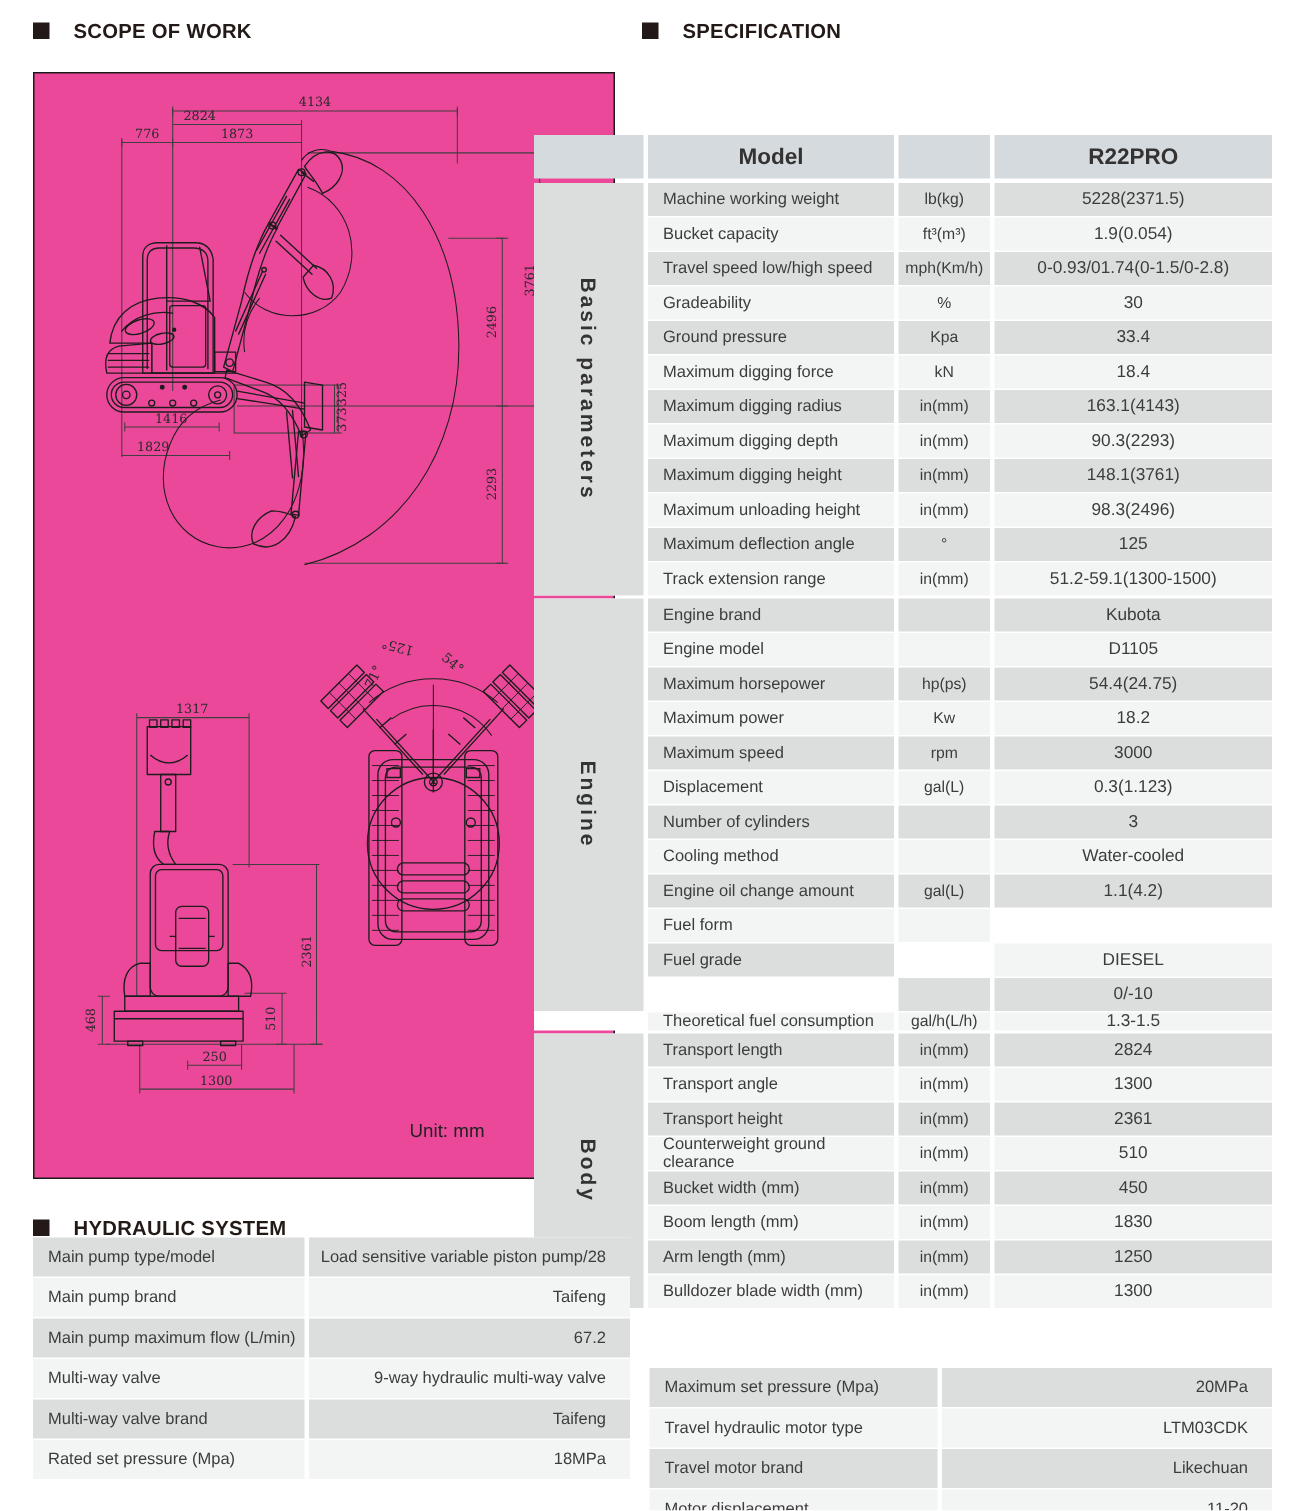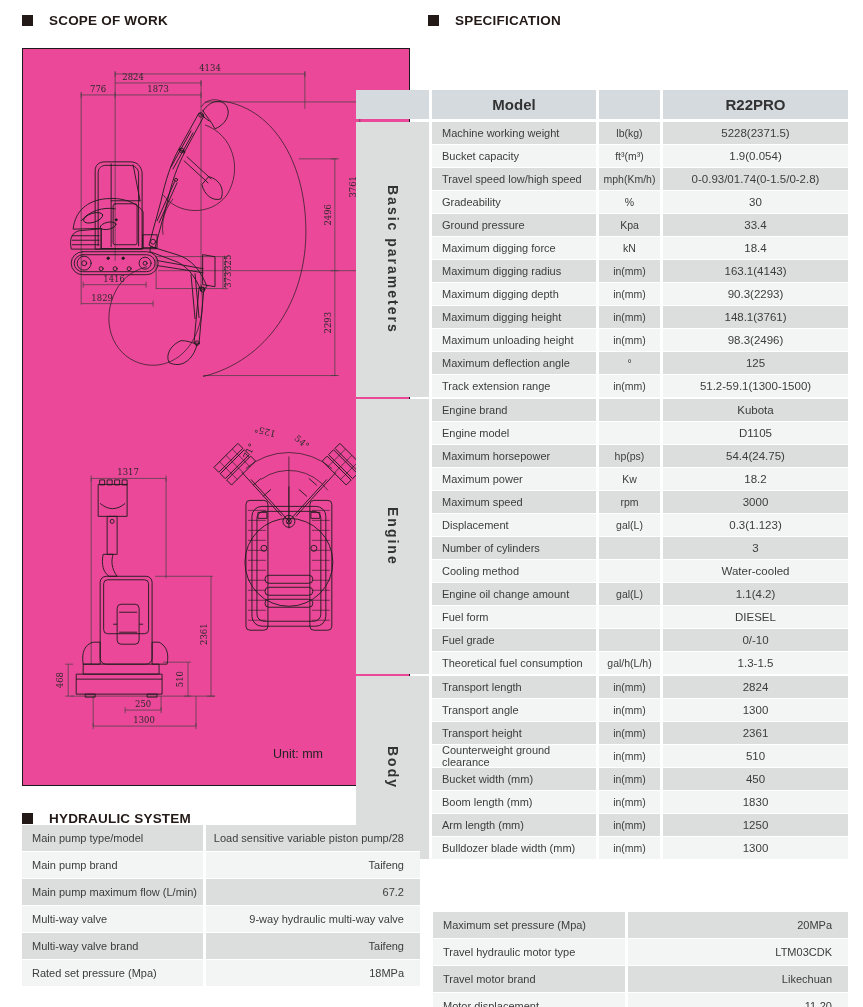--- a/index.html
+++ b/index.html
@@ -314,22 +314,22 @@
           <div class="cell c-unit shade-a"></div>
           <div class="cell c-value shade-a">3</div>
           <div class="cell c-param shade-b">Cooling method</div>
           <div class="cell c-unit shade-b"></div>
           <div class="cell c-value shade-b">Water-cooled</div>
           <div class="cell c-param shade-a">Engine oil change amount</div>
           <div class="cell c-unit shade-a">gal(L)</div>
           <div class="cell c-value shade-a">1.1(4.2)</div>
           <div class="cell c-param shade-b">Fuel form</div>
           <div class="cell c-unit shade-b"></div>
+          <div class="cell c-param shade-a">Fuel grade</div>
           <div class="cell c-value shade-b">DIESEL</div>
-          <div class="cell c-param shade-a">Fuel grade</div>
           <div class="cell c-unit shade-a"></div>
           <div class="cell c-value shade-a">0/-10</div>
           <div class="cell c-param shade-b">Theoretical fuel consumption</div>
           <div class="cell c-unit shade-b">gal/h(L/h)</div>
           <div class="cell c-value shade-b">1.3-1.5</div>
         </div>
         <div class="spec-section" style="grid-template-rows: repeat(8, 22px);">
           <div class="section-label" style="grid-row: 1 / span 8;">
             <span class="vtext">Body</span>
           </div>

